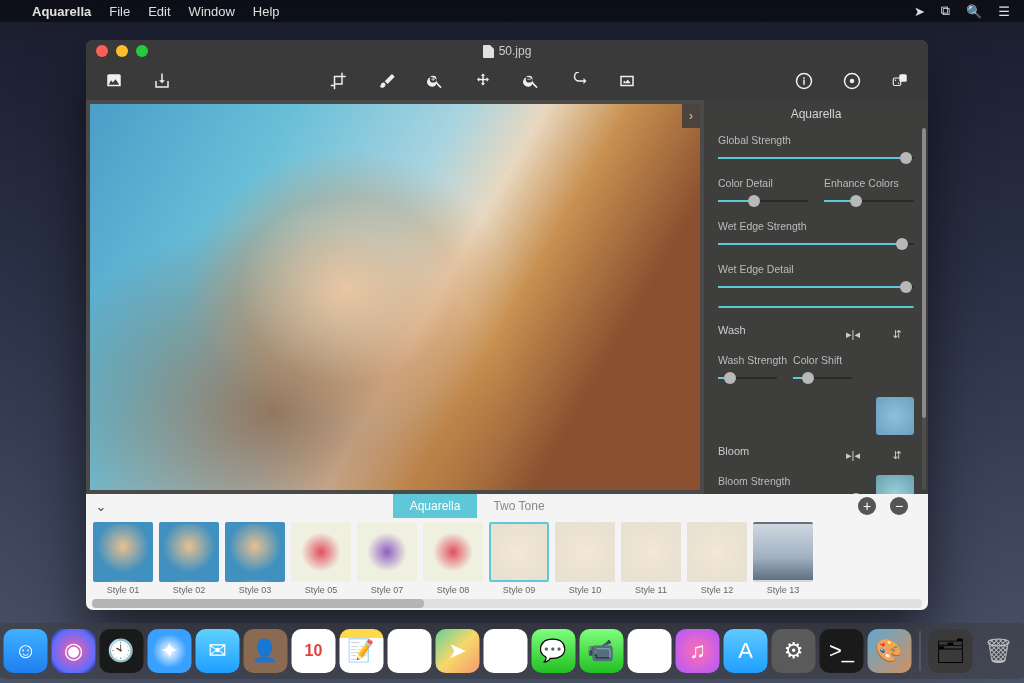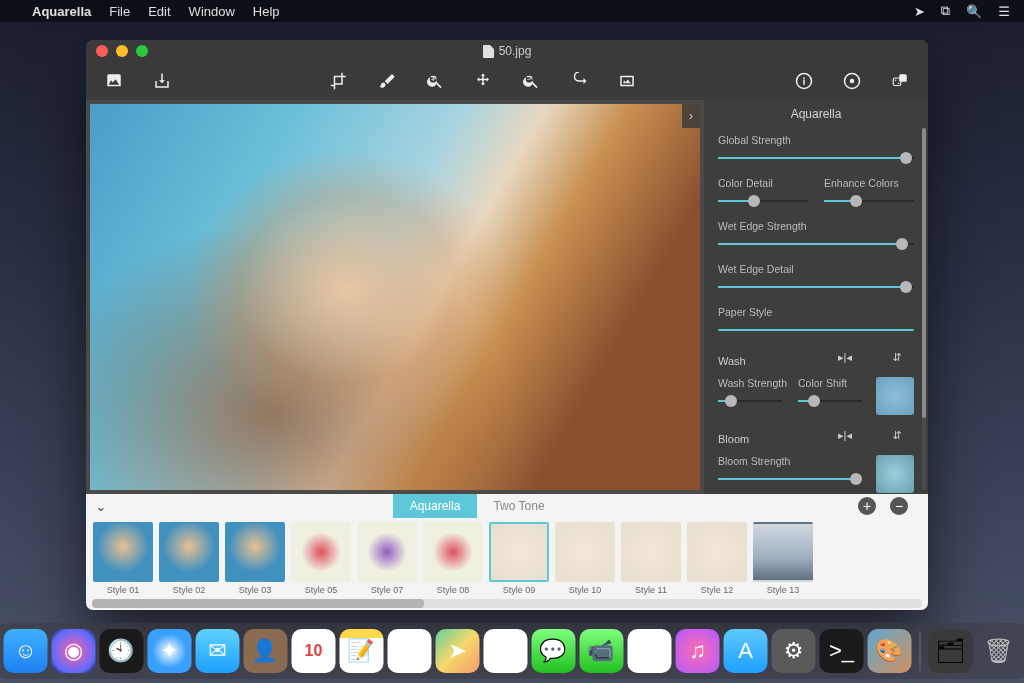--- a/index.html
+++ b/index.html
@@ -46,21 +46,21 @@
 .panel .pdual .half { flex: 1; min-width: 0; }
 .plabel { font-size: 10.5px; color: #bbb; margin-bottom: 5px; display: block; white-space:nowrap; }
 .slider { position: relative; height: 14px; }
 .slider .track { position: absolute; left: 0; right: 0; top: 6px; height: 2px; background: #2a2a2a; }
 .slider .fill { position: absolute; left: 0; top: 6px; height: 2px; background: #5ec8d8; }
 .slider .thumb { position: absolute; top: 1px; width: 12px; height: 12px; border-radius: 50%; background: #b8b8b8; transform: translateX(-50%); cursor: pointer; }
 .panel .pseg { display: flex; margin: 4px 14px 10px 14px; border: 1px solid #5ec8d8; border-radius: 2px; overflow: hidden; }
 .panel .pseg .seg { flex: 1; text-align: center; padding: 4px 0; font-size: 11px; color: #ccc; border-right: 1px solid #5ec8d8; cursor: pointer; }
 .panel .pseg .seg:last-child { border-right: none; }
 .panel .pseg .seg.active { background: #5ec8d8; color: #222; }
-.panel .prow { display: flex; align-items: flex-end; padding: 6px 14px; gap: 18px; }
+.panel .prow { display: flex; align-items: flex-start; padding: 6px 14px; gap: 10px; }
 .panel .prow .rlabel { flex: 1; font-size: 11px; color: #ccc; }
 .panel .prow .ricon2 { width: 34px; height: 20px; display:flex;align-items:center;justify-content:center;color:#ccc;font-size:11px; }
 .panel .swatch { width: 38px; height: 38px; border-radius: 3px; background: radial-gradient(circle, #8ec0d8 0%, #6aa0c0 100%); margin: 4px 14px 4px auto; }
 .panel .scrollbar { position: absolute; right: 2px; top: 28px; bottom: 4px; width: 4px; background: rgba(255,255,255,0.08); border-radius: 2px; }
 .panel .scrollbar .sthumb { position:absolute; left:0;right:0;top:0;height:80%;background:rgba(200,200,200,0.5);border-radius:2px; }
 
 
 .strip { height: 116px; background: #f4f4f4; display: flex; flex-direction: column; }
 .strip .tabs { height: 24px; display: flex; align-items: stretch; }
 .strip .tabs .chev { width: 30px; display: flex; align-items: center; justify-content: center; color: #444; cursor: pointer; font-size:13px; }
@@ -242,40 +242,37 @@
 
       <div class="psec">
         <span class="plabel">Wet Edge Detail</span>
         <div class="slider">
             <div class="track"></div>
             <div class="fill" style="width:96%"></div>
             <div class="thumb" style="left:96%"></div>
           </div>
       </div>
 
-      <div class="psec" style="padding-bottom:2px">
-        <span class="plabel">Paper Style</span>
-      </div>
       <div class="pseg" id="paper-seg">
           <div class="seg active">1</div>
           <div class="seg">2</div>
           <div class="seg">3</div>
           <div class="seg">4</div>
           <div class="seg">5</div>
           <div class="seg">6</div>
           <div class="seg">7</div>
         </div>
 
       <div class="prow">
         <span class="rlabel">Wash</span>
         <span class="ricon2">▸|◂</span>
         <span class="ricon2">⇵</span>
       </div>
 
-      <div style="display:flex;align-items:flex-start;">
+      <div style="display:flex;align-items:flex-start;flex-direction:column;">
         <div style="flex:1">
           <div class="pdual">
             <div class="half">
               <span class="plabel">Wash Strength</span>
               <div class="slider">
                   <div class="track"></div>
                   <div class="fill" style="width:20%"></div>
                   <div class="thumb" style="left:20%"></div>
                 </div>
             </div>

